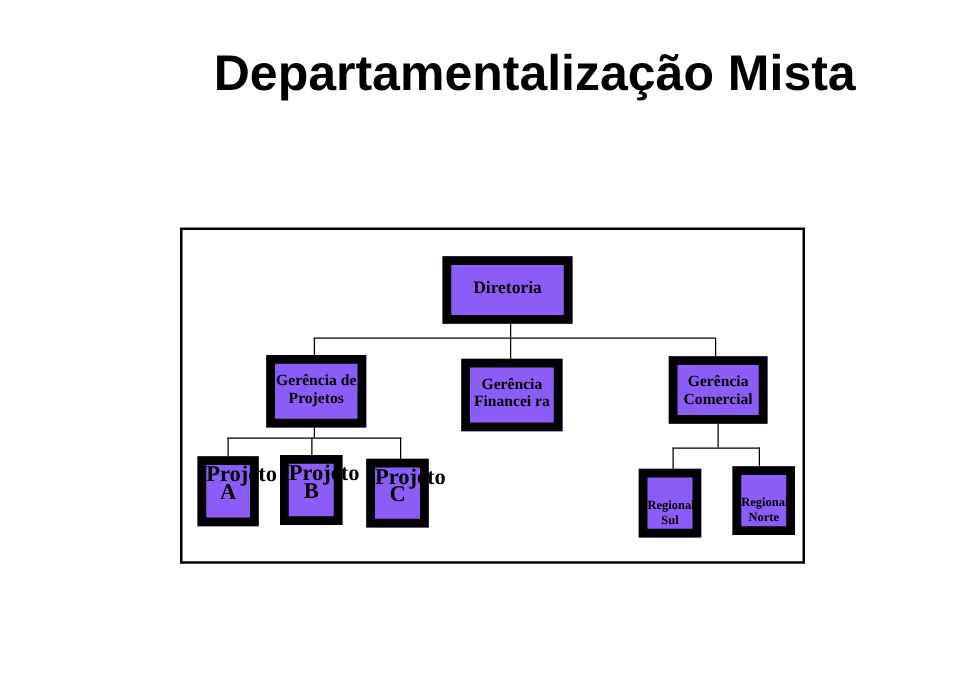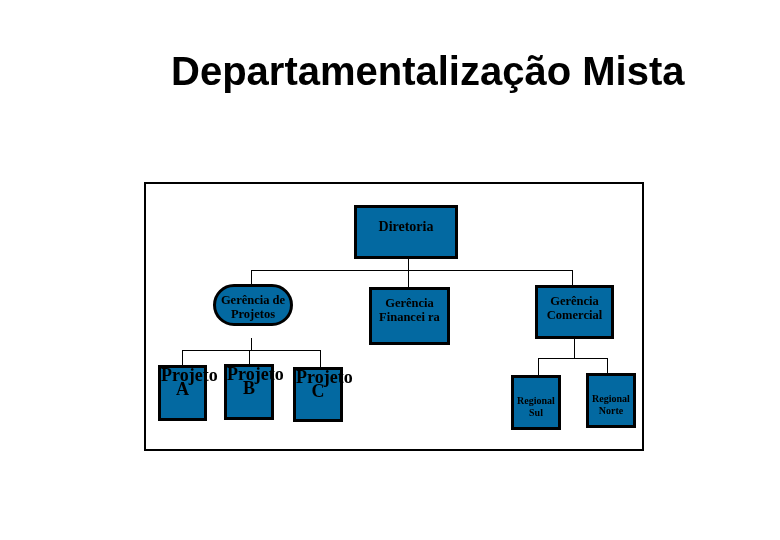--- a/index.html
+++ b/index.html
@@ -18,50 +18,49 @@
     position: absolute;
     left: 171px;
     top: 42px;
     font-family: "Liberation Sans", sans-serif;
     font-weight: bold;
     font-size: 40px;
     line-height: 34px;
     color: #000000;
     white-space: nowrap;
     letter-spacing: 0px;
-    margin-top: 12px;
   }
   .chart-frame {
     position: absolute;
     left: 144px;
     top: 182px;
     width: 496px;
     height: 265px;
     border: 2px solid #000000;
     background: #ffffff;
   }
   .org-box {
     position: absolute;
     box-sizing: border-box;
-    border: 3px solid #000000;
-    background: #0369a1;
+    border: 7px solid #000000;
+    background: #8b5cf6;
     color: #000000;
     font-family: "Liberation Serif", serif;
     font-weight: bold;
     text-align: center;
     white-space: pre-line;
   }
   .box-root {
     left: 354px; top: 205px; width: 104px; height: 54px;
     font-size: 14px; line-height: 16px; padding-top: 11px;
   }
   .box-mid {
     font-size: 12.5px; line-height: 14px; padding-top: 6px;
   }
-  .box-projetos   { left: 213px; top: 284px; width: 80px; height: 42px; border-radius: 24px; }
+  .box-projetos   { left: 213px; top: 284px; width: 80px; height: 58px; }
   .box-financeira { left: 369px; top: 287px; width: 81px; height: 58px; }
   .box-comercial  { left: 535px; top: 285px; width: 79px; height: 54px; }
   .box-leaf {
     font-size: 18px; line-height: 14px; padding-top: 0;
   }
   .box-projeto-a { left: 158px; top: 365px; width: 49px; height: 56px; }
   .box-projeto-b { left: 224px; top: 364px; width: 50px; height: 56px; }
   .box-projeto-c { left: 293px; top: 367px; width: 50px; height: 55px; }
   .box-regional {
     font-size: 10px; line-height: 12px; padding-top: 17px;

